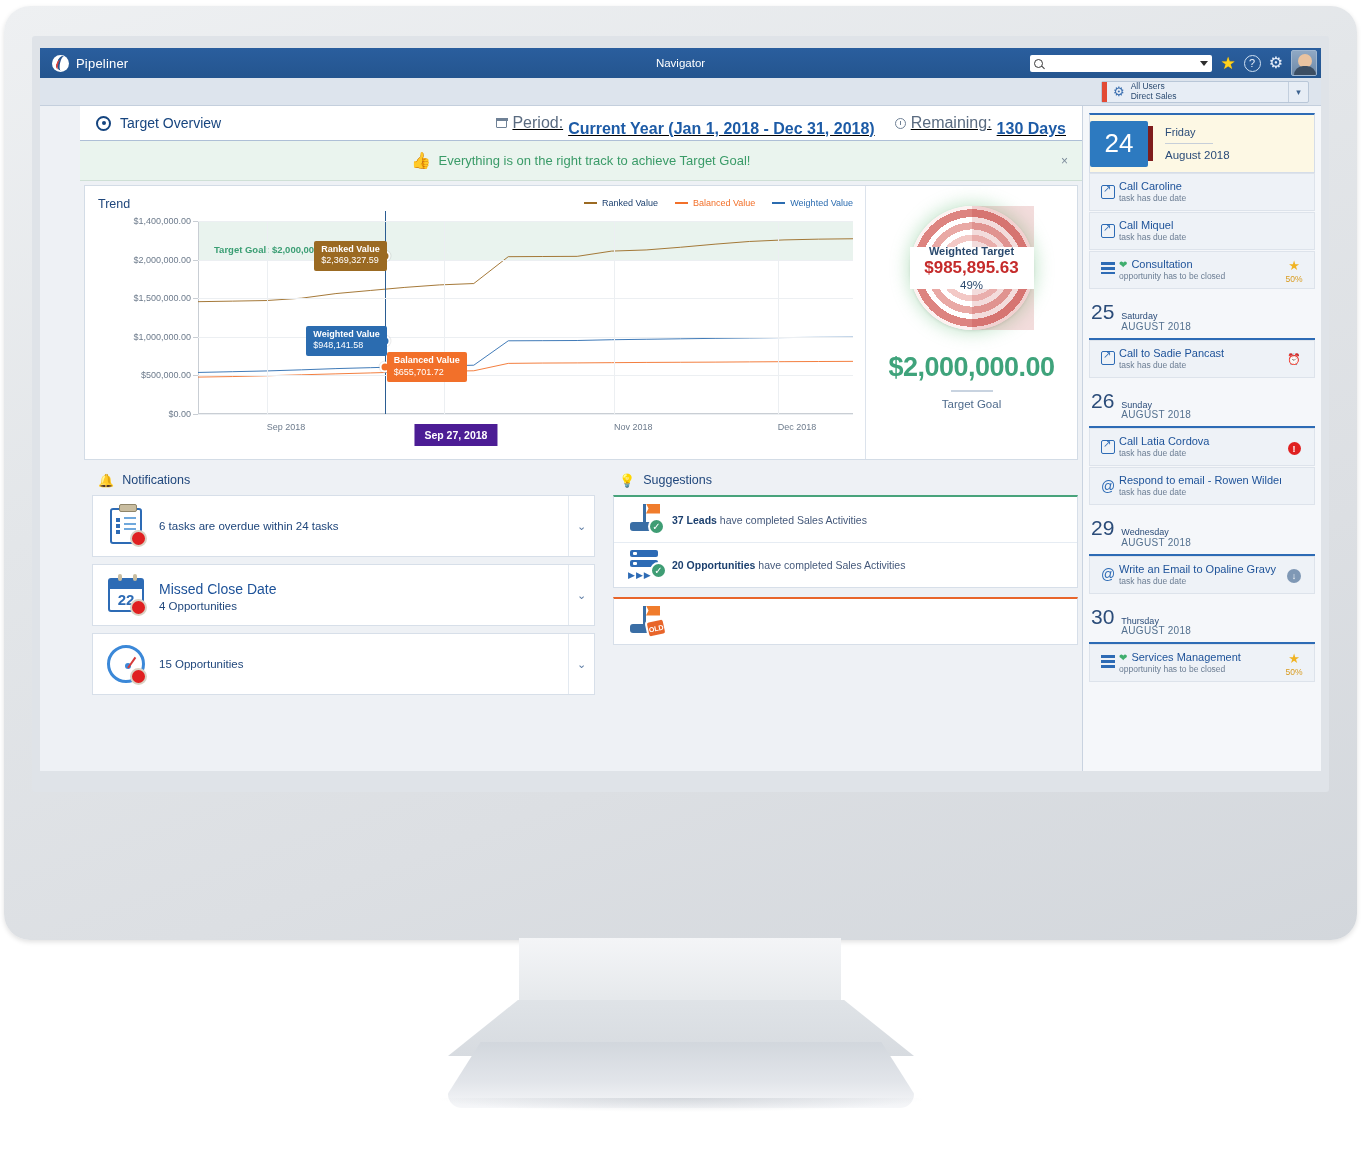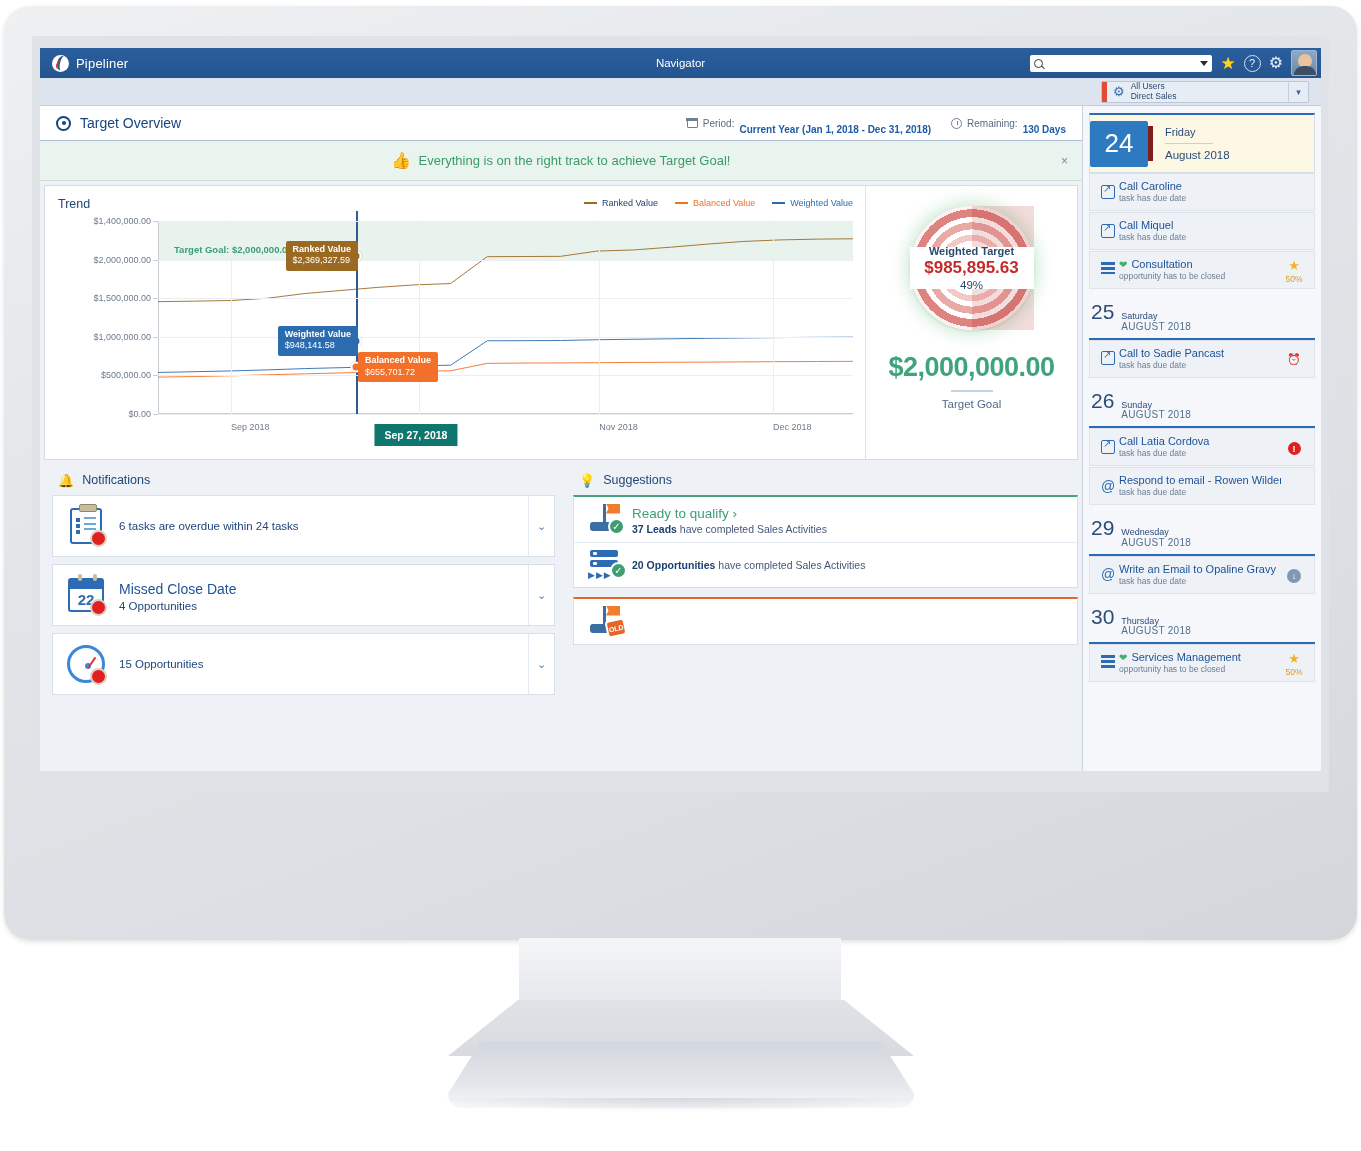--- a/index.html
+++ b/index.html
@@ -112,35 +112,35 @@
   #user-filter-accent { width: 5px; height: 100%; background: #e24a35; flex: none; }
   #uf-gear { font-size: 13px; color: #3b6fb0; padding: 0 5px 0 6px; line-height: 1; }
   #uf-text { line-height: 1.12; padding-left: 1px; }
   #uf-text div { font-size: 8.5px; color: #2b4a70; }
   #uf-chevron {
     margin-left: auto; width: 20px; height: 100%; border-left: 1px solid #c3cfde;
     display: flex; align-items: center; justify-content: center; color: #3d628f; font-size: 9px;
   }
 
   
-  #content { display: flex; height: 772px; }
+  #content { display: flex; height: 772px; padding-left: 40px; }
   #main-col { width: 1042px; background: #eef1f5; position: relative; }
   #side-col { width: 239px; background: #f5f7fa; border-left: 1px solid #c9d3e0; position: relative; }
 
   
   #page-header {
     height: 35px; background: #fff; border-bottom: 1px solid #aebfd6;
     display: flex; align-items: center; padding: 0 16px;
   }
   #target-ring {
     width: 15px; height: 15px; border-radius: 50%; border: 2px solid #14447f; position: relative; flex: none;
   }
   #target-ring::after { content:""; position:absolute; left:3.5px; top:3.5px; width:4px; height:4px; border-radius:50%; background:#14447f; }
   #page-title { font-size: 14px; color: #17457f; margin-left: 9px; }
-  #header-meta { margin-left: auto; display: flex; align-items: center; gap: 20px; font-size: 10px; }
+  #header-meta { margin-left: auto; display: flex; align-items: center; gap: 20px; font-size: 16px; text-decoration: underline; }
   .meta-grp { display: flex; align-items: center; gap: 5px; }
   .meta-label { color: #5a6b80; }
   .meta-value { color: #1d5ba6; font-weight: bold; margin-top: 12px; }
   .cal-glyph {
     width: 11px; height: 10px; border: 1.3px solid #6f8196; border-radius: 1px; position: relative; flex:none;
   }
   .cal-glyph::before { content:""; position:absolute; left:-1.3px; top:-1.3px; right:-1.3px; height:3px; background:#6f8196; }
   .clock-glyph { width: 11px; height: 11px; border: 1.3px solid #6f8196; border-radius: 50%; position: relative; flex:none; }
   .clock-glyph::after { content:""; position:absolute; left:4.5px; top:2px; width:1.2px; height:4px; background:#6f8196; }
 
@@ -188,21 +188,21 @@
   .dot {
     position: absolute; width: 11px; height: 11px; border-radius: 50%;
     transform: translate(-50%,-50%); border: 2.5px solid #fff; box-shadow: 0 0 0 1px rgba(0,0,0,.08);
   }
   .tip {
     position: absolute; transform: translateY(-50%); padding: 3px 7px 4px; border-radius: 2px;
     color: #fff; font-size: 9px; line-height: 1.28; white-space: nowrap; font-weight: bold;
   }
   .tip span { display: block; font-weight: normal; }
   #date-pill {
-    position: absolute; padding: 5px 10px; background: #0f766e; color: #fff;
+    position: absolute; padding: 5px 10px; background: #4c1d95; color: #fff;
     font-size: 10.5px; font-weight: bold; transform: translateX(-50%); white-space: nowrap;
   }
 
   #chart-right {
     width: 212px; border-left: 1px solid #dce3ec; display: flex; flex-direction: column;
     align-items: center; padding-top: 20px;
   }
   #target-dial {
     width: 124px; height: 124px; border-radius: 50%; position: relative;
     background:
@@ -590,21 +590,20 @@
           <div id="sugg-list">
               <div class="sugg-group green">
                 <div class="sugg-row">
                   <div class="sugg-ico">
                     <span class="flag-pole"></span>
                     <span class="flag-cloth"></span>
                     <span class="flag-base"></span>
                     <span class="chk-badge">✓</span>
                   </div>
                   <div class="sugg-txt">
-                    <div class="sugg-t green">Ready to qualify ›</div>
                     <div class="sugg-s"><b>37 Leads</b><span> have completed Sales Activities</span></div>
                   </div>
                 </div>
                 <div class="sugg-row">
                   <div class="sugg-ico">
                     <span class="stack">
                       <i></i>
                       <i></i>
                     </span>
                     <span class="arrows">▶▶▶</span>

